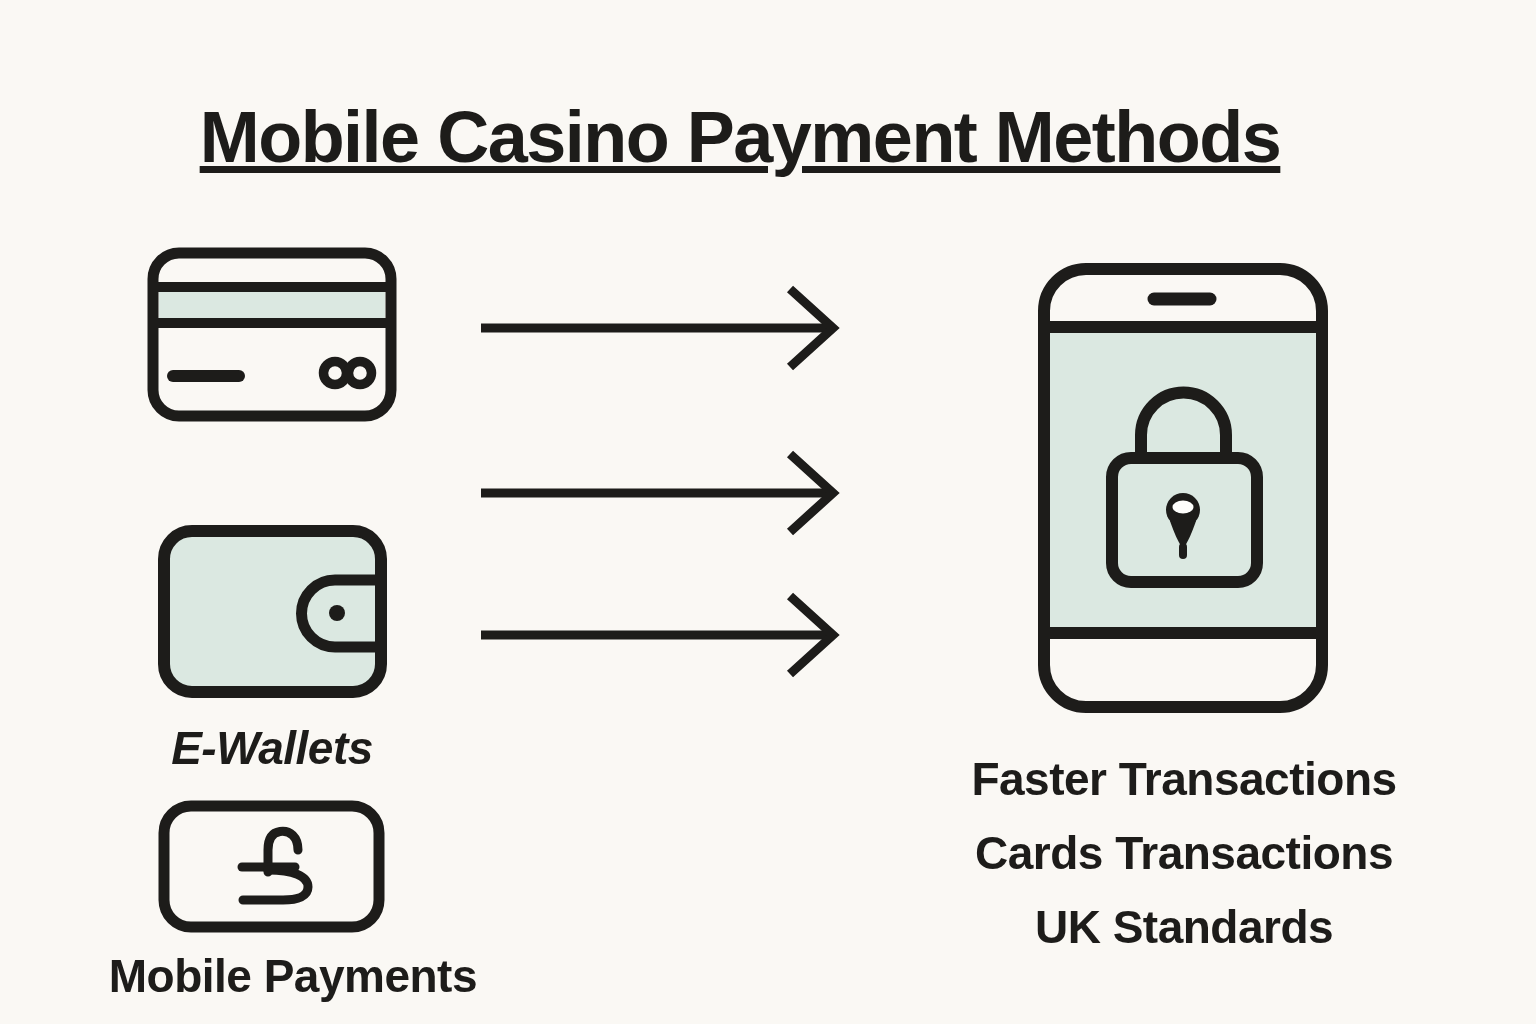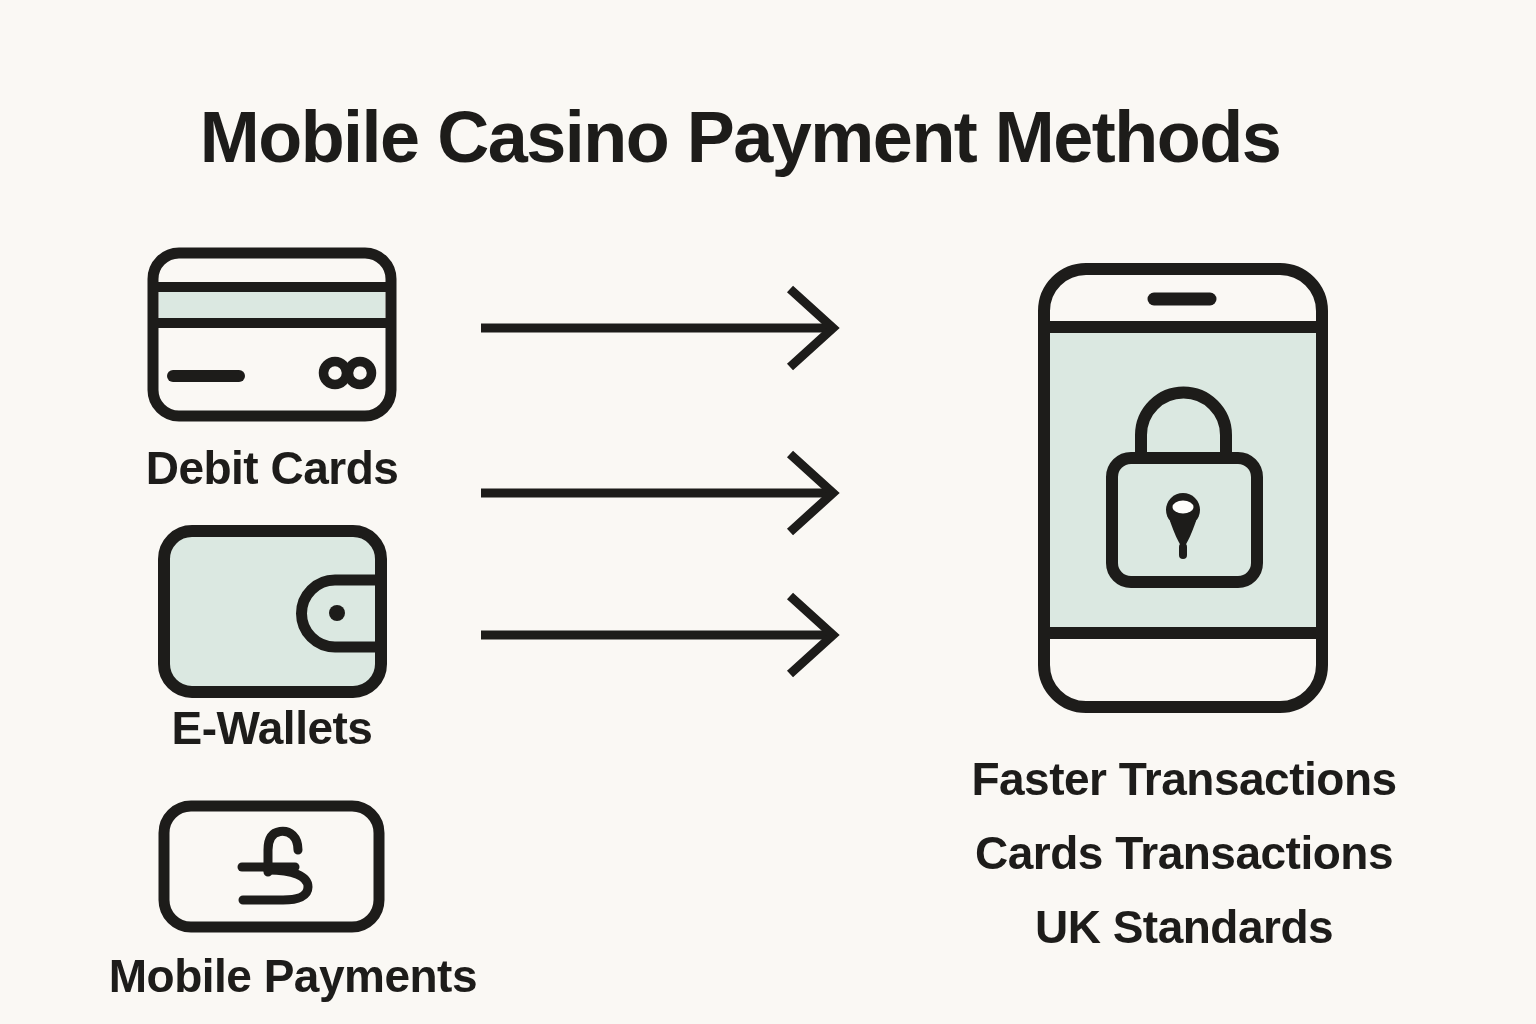--- a/index.html
+++ b/index.html
@@ -13,33 +13,33 @@
   body{
     background:var(--background);
     font-family:"Liberation Sans","DejaVu Sans",sans-serif;
     color:var(--ink);
     position:relative;
   }
   .canvas{position:absolute;inset:0;width:1536px;height:1024px;}
   .title{
     position:absolute;left:40px;top:96px;width:1400px;
     text-align:center;font-size:72px;font-weight:700;letter-spacing:-1.5px;
-    color:var(--ink);white-space:nowrap;
+    color:var(--ink);white-space:nowrap;text-decoration:underline;
   }
   .icon{position:absolute;display:block;}
   .icon svg{display:block;width:100%;height:100%;}
   .method-label{
     position:absolute;width:400px;text-align:center;
     font-size:46px;font-weight:600;letter-spacing:-0.5px;color:var(--ink);
     white-space:nowrap;
   }
   #debit-card-icon{left:147px;top:247px;width:250px;height:175px;}
   #debit-card-label{left:72px;top:441px;}
   #e-wallet-icon{left:158px;top:525px;width:230px;height:173px;}
-  #e-wallet-label{left:72px;top:701px;}
+  #e-wallet-label{left:72px;top:721px;font-style:italic;}
   #mobile-payment-icon{left:158px;top:800px;width:227px;height:133px;}
   #mobile-payment-label{left:77px;top:949px;text-align:right;}
   .arrow{position:absolute;left:478px;width:384px;height:92px;}
   #arrow-1{top:282px;}
   #arrow-2{top:447px;}
   #arrow-3{top:589px;}
   #secure-phone-icon{left:1038px;top:263px;width:290px;height:450px;}
   .benefits{
     position:absolute;left:880px;top:742px;width:608px;
     text-align:center;font-size:46px;font-weight:600;letter-spacing:-0.5px;
@@ -59,21 +59,20 @@
     <svg viewBox="0 0 250 175">
       <rect x="6" y="6" width="238" height="163" rx="26" fill="var(--surface)" class="stroke" stroke-width="11"></rect>
       <rect x="12" y="45" width="226" height="26" fill="var(--mint)"></rect>
       <line x1="7" y1="40" x2="243" y2="40" class="stroke" stroke-width="10"></line>
       <line x1="7" y1="76" x2="243" y2="76" class="stroke" stroke-width="10"></line>
       <line x1="26" y1="129" x2="92" y2="129" class="stroke" stroke-width="12" stroke-linecap="round"></line>
       <circle cx="188" cy="126" r="11.5" class="stroke" stroke-width="9.5"></circle>
       <circle cx="213" cy="126" r="11.5" class="stroke" stroke-width="9.5"></circle>
     </svg>
   </div>
-  <div class="method-label" id="debit-card-label">Debit Cards</div>
 
   <div class="icon" id="e-wallet-icon">
     <svg viewBox="0 0 230 173">
       <rect x="6" y="6" width="217" height="161" rx="28" fill="var(--mint)"></rect>
       <path d="M229,55 L177,55 A33.5,33.5 0 0 0 177,122 L229,122" fill="var(--mint)" class="stroke" stroke-width="11"></path>
       <rect x="6" y="6" width="217" height="161" rx="28" class="stroke" stroke-width="12"></rect>
       <circle cx="179" cy="88" r="8" fill="var(--ink)"></circle>
     </svg>
   </div>
   <div class="method-label" id="e-wallet-label">E-Wallets</div>

